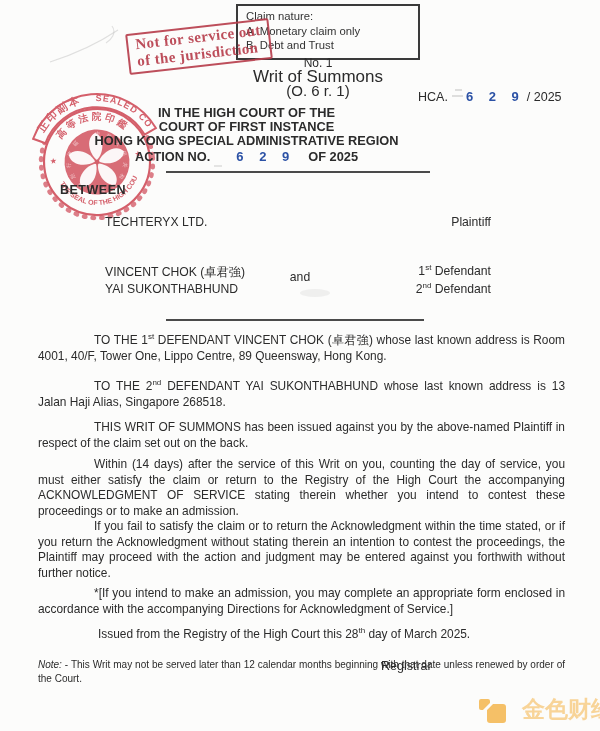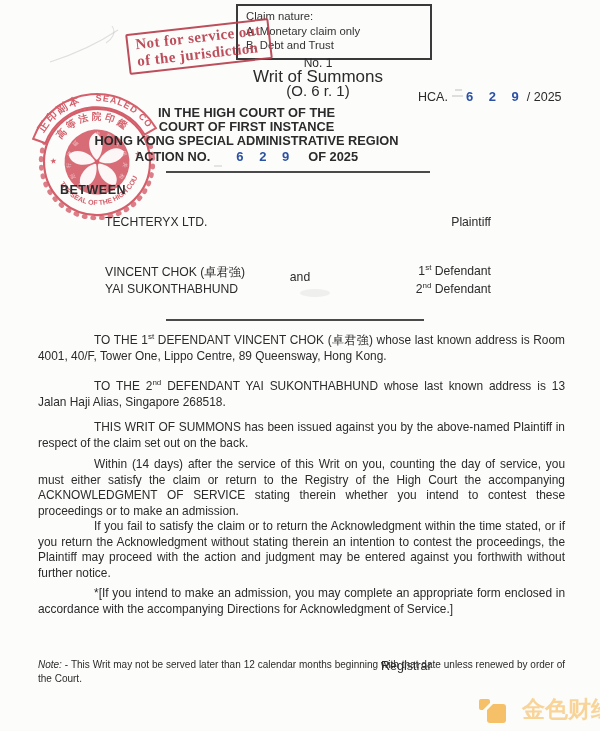--- a/index.html
+++ b/index.html
@@ -8,21 +8,21 @@
     width:600px;height:731px;
     background:#fcfcfb;
     font-family:"Liberation Sans", sans-serif;
     color:#2b2b2b;
     overflow:hidden;
   }
   
   .claim-box{
     position:absolute;left:236px;top:4px;width:168px;
     border:2px solid #3a3a3a;
-    padding:3px 16px 5px 8px;
+    padding:3px 4px 5px 8px;
     font-size:11.3px;line-height:14.5px;color:#333;
     background:transparent;z-index:2;
   }
   
   .rubber-stamp{
     position:absolute;left:127px;top:26px;
     transform:rotate(-6.5deg);
     border:2.5px solid #b8404e;border-radius:2px;
     padding:1px 7px 2px 7px;
     font-family:"Liberation Serif", serif;
@@ -174,20 +174,21 @@
   <div class="para" style="top:379px"><span>TO THE 2</span><sup class="s">nd</sup><span> DEFENDANT YAI SUKONTHABHUND whose last known address is 13 Jalan Haji Alias, Singapore 268518.</span></div>
 
   <div class="para" style="top:420px">THIS WRIT OF SUMMONS has been issued against you by the above-named Plaintiff in respect of the claim set out on the back.</div>
 
   <div class="para" style="top:457px">Within (14 days) after the service of this Writ on you, counting the day of service, you must either satisfy the claim or return to the Registry of the High Court the accompanying ACKNOWLEDGMENT OF SERVICE stating therein whether you intend to contest these proceedings or to make an admission.</div>
 
   <div class="para" style="top:586px">*[If you intend to make an admission, you may complete an appropriate form enclosed in accordance with the accompanying Directions for Acknowledgment of Service.]</div>
 
   <div class="para" style="top:519px">If you fail to satisfy the claim or to return the Acknowledgment within the time stated, or if you return the Acknowledgment without stating therein an intention to contest the proceedings, the Plaintiff may proceed with the action and judgment may be entered against you forthwith without further notice.</div>
 
+  <div class="para" style="top:627px;text-indent:60px"><span>Issued from the Registry of the High Court this 28</span><sup class="s">th</sup><span> day of March 2025.</span></div>
 
   <div class="registrar">Registrar</div>
 
   <div class="note"><span class="lbl">Note:</span><span> - This Writ may not be served later than 12 calendar months beginning with that date unless renewed by order of the Court.</span></div>
 
   <svg class="artifacts" width="600" height="731" viewBox="0 0 600 731">
     <path d="M50,62 C75,54 100,42 118,30" stroke="#c6c6c6" stroke-width="1.2" fill="none" opacity=".55"></path>
     <path d="M112,26 c5,7 -1,14 -6,17" stroke="#c6c6c6" stroke-width="1.1" fill="none" opacity=".5"></path>
     <path d="M452,96 h11 M455,90 h7" stroke="#b9b9b9" stroke-width="1.6" opacity=".6"></path>
     <path d="M214,166 h8" stroke="#bdbdbd" stroke-width="1.4" opacity=".55"></path>

